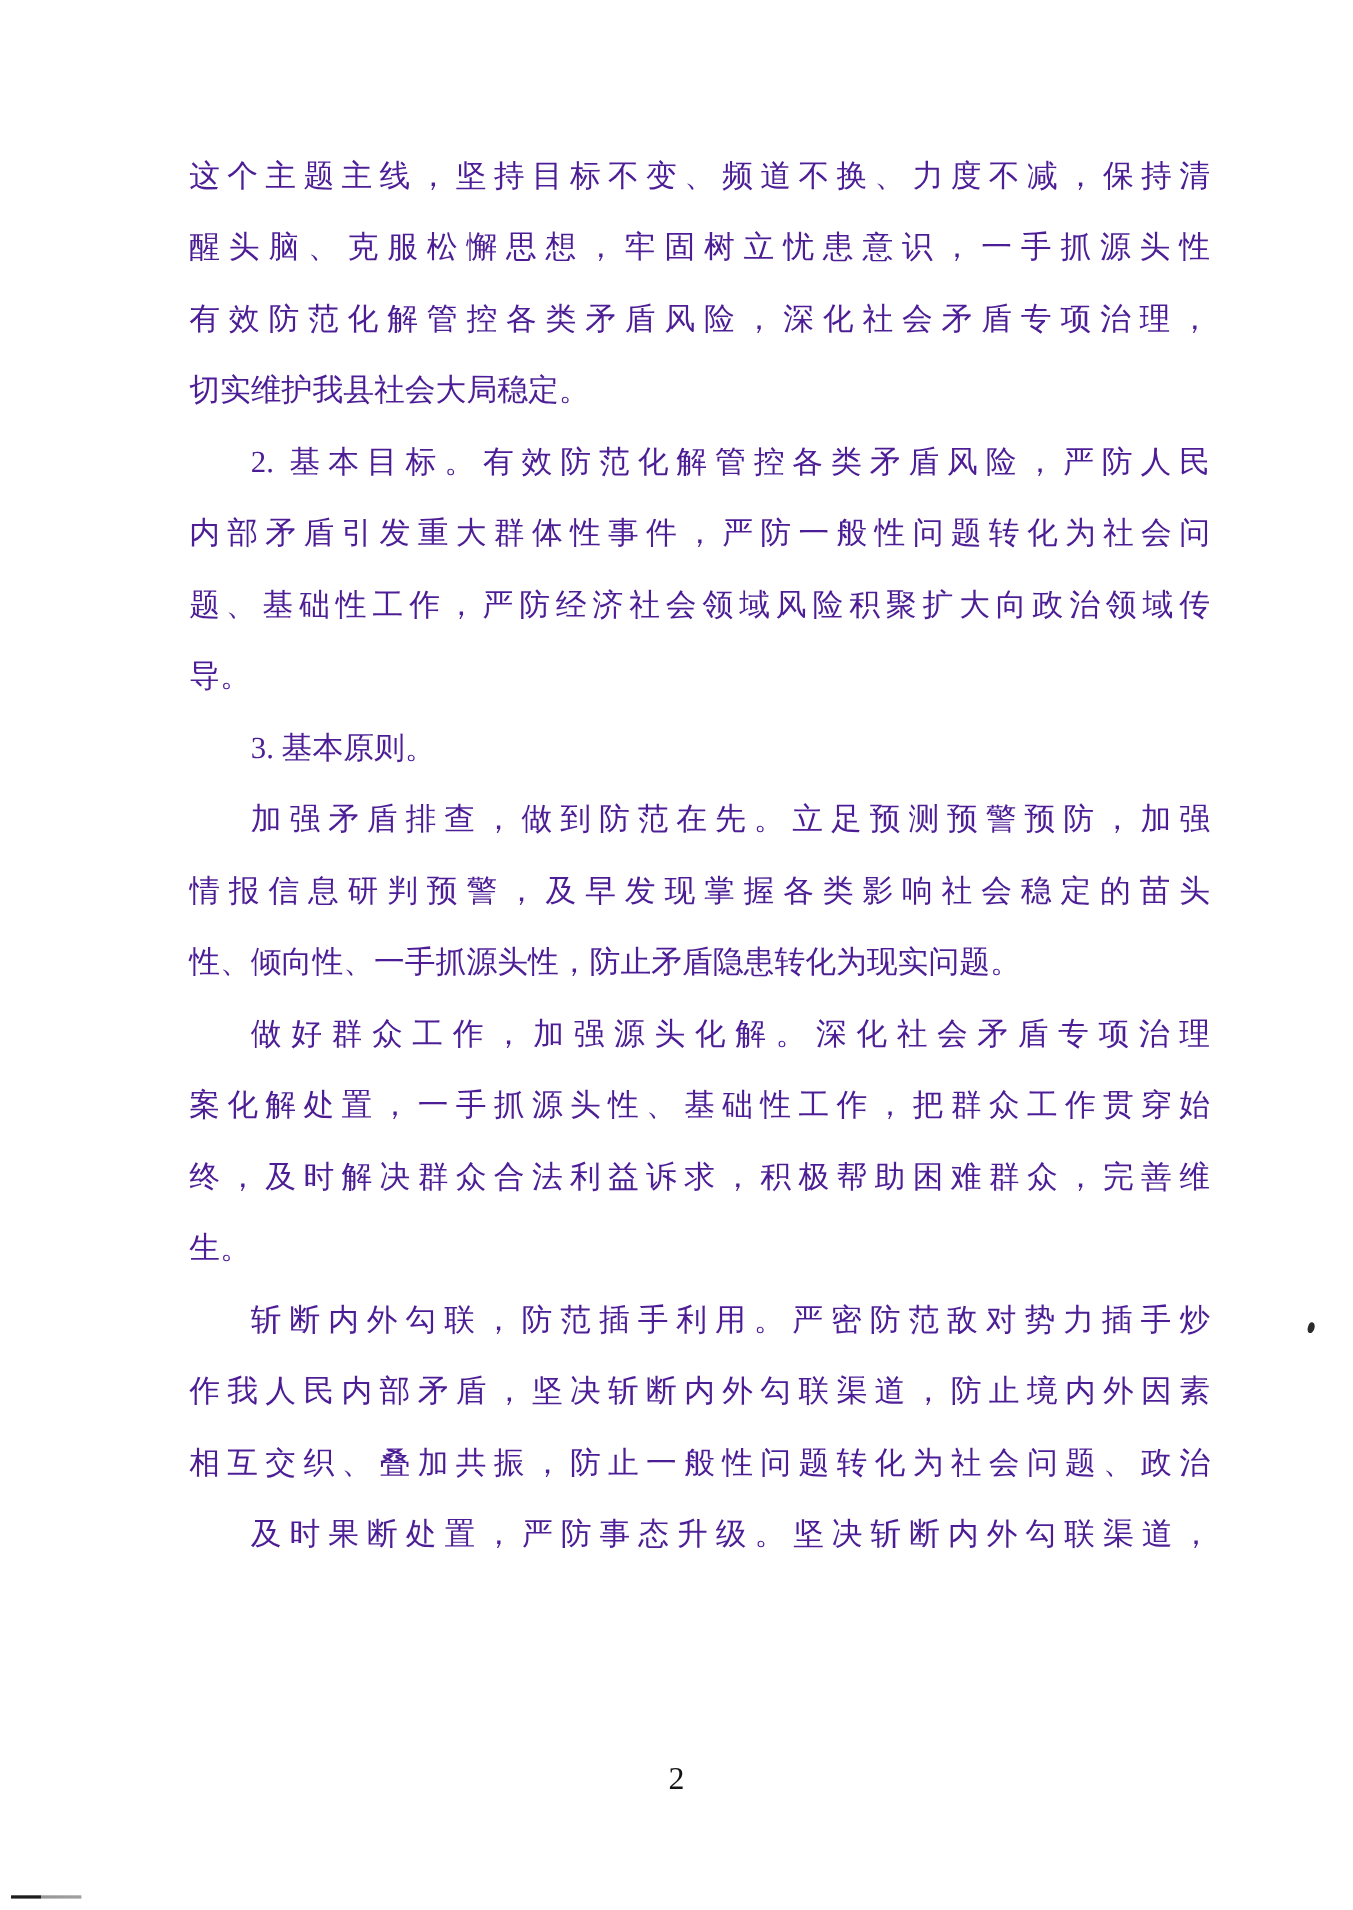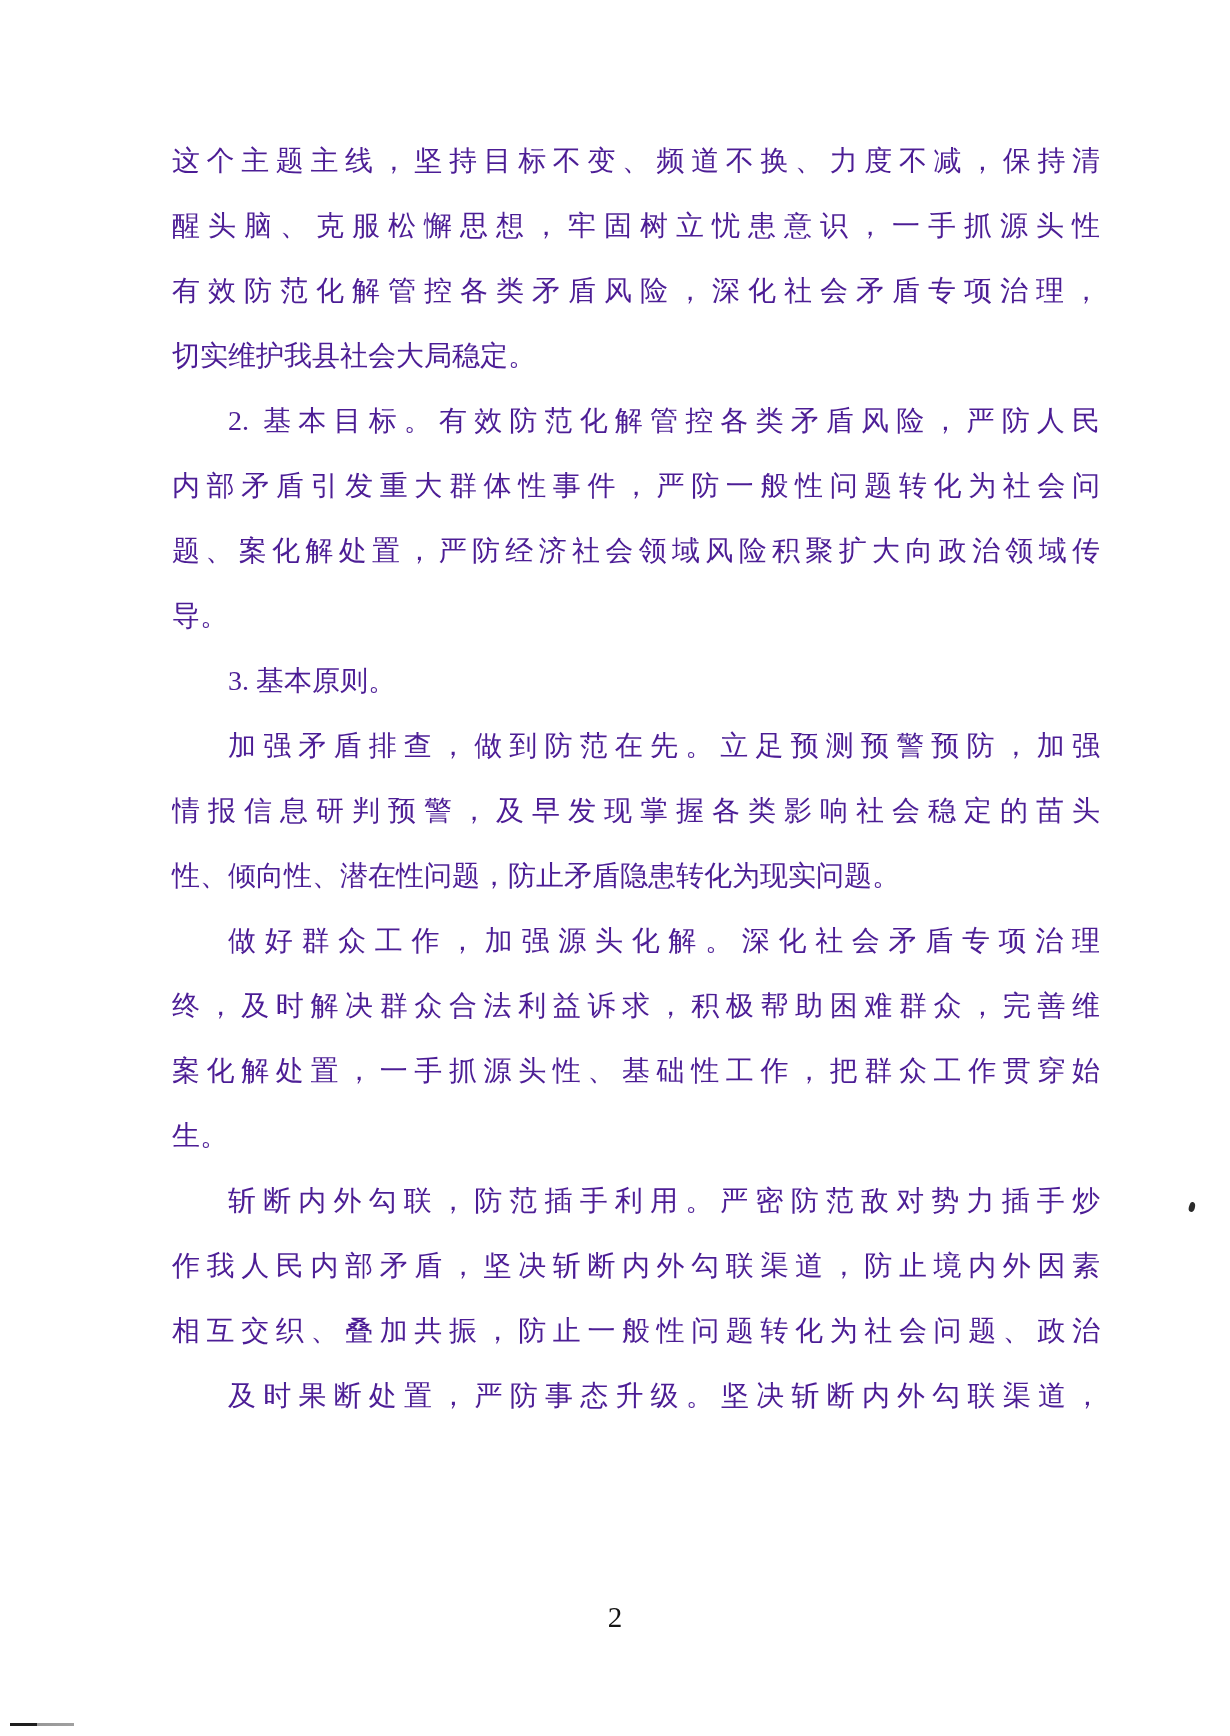--- a/index.html
+++ b/index.html
@@ -77,29 +77,29 @@
 <body>
 
 <div class="page">
   <div class="doc-body" id="document-body">
       <div class="line fill">这个主题主线，坚持目标不变、频道不换、力度不减，保持清</div>
       <div class="line fill">醒头脑、克服松懈思想，牢固树立忧患意识，一手抓源头性</div>
       <div class="line fill">有效防范化解管控各类矛盾风险，深化社会矛盾专项治理，</div>
       <div class="line">切实维护我县社会大局稳定。</div>
       <div class="line indent fill">2. 基本目标。有效防范化解管控各类矛盾风险，严防人民</div>
       <div class="line fill">内部矛盾引发重大群体性事件，严防一般性问题转化为社会问</div>
-      <div class="line fill">题、案化解处置，严防经济社会领域风险积聚扩大向政治领域传</div>
+      <div class="line fill">题、基础性工作，严防经济社会领域风险积聚扩大向政治领域传</div>
       <div class="line">导。</div>
       <div class="line indent">3. 基本原则。</div>
       <div class="line indent fill">加强矛盾排查，做到防范在先。立足预测预警预防，加强</div>
       <div class="line fill">情报信息研判预警，及早发现掌握各类影响社会稳定的苗头</div>
-      <div class="line">性、倾向性、潜在性问题，防止矛盾隐患转化为现实问题。</div>
+      <div class="line">性、倾向性、一手抓源头性，防止矛盾隐患转化为现实问题。</div>
       <div class="line indent fill">做好群众工作，加强源头化解。深化社会矛盾专项治理</div>
+      <div class="line fill">案化解处置，一手抓源头性、基础性工作，把群众工作贯穿始</div>
       <div class="line fill">终，及时解决群众合法利益诉求，积极帮助困难群众，完善维</div>
-      <div class="line fill">案化解处置，一手抓源头性、基础性工作，把群众工作贯穿始</div>
       <div class="line">生。</div>
       <div class="line indent fill">斩断内外勾联，防范插手利用。严密防范敌对势力插手炒</div>
       <div class="line fill">作我人民内部矛盾，坚决斩断内外勾联渠道，防止境内外因素</div>
       <div class="line fill">相互交织、叠加共振，防止一般性问题转化为社会问题、政治</div>
       <div class="line indent fill tight">及时果断处置，严防事态升级。坚决斩断内外勾联渠道，</div>
     </div>
   <div class="page-number">2</div>
   <div class="artifact-bottom-line"></div>
   <div class="artifact-speck"></div>
 </div>

